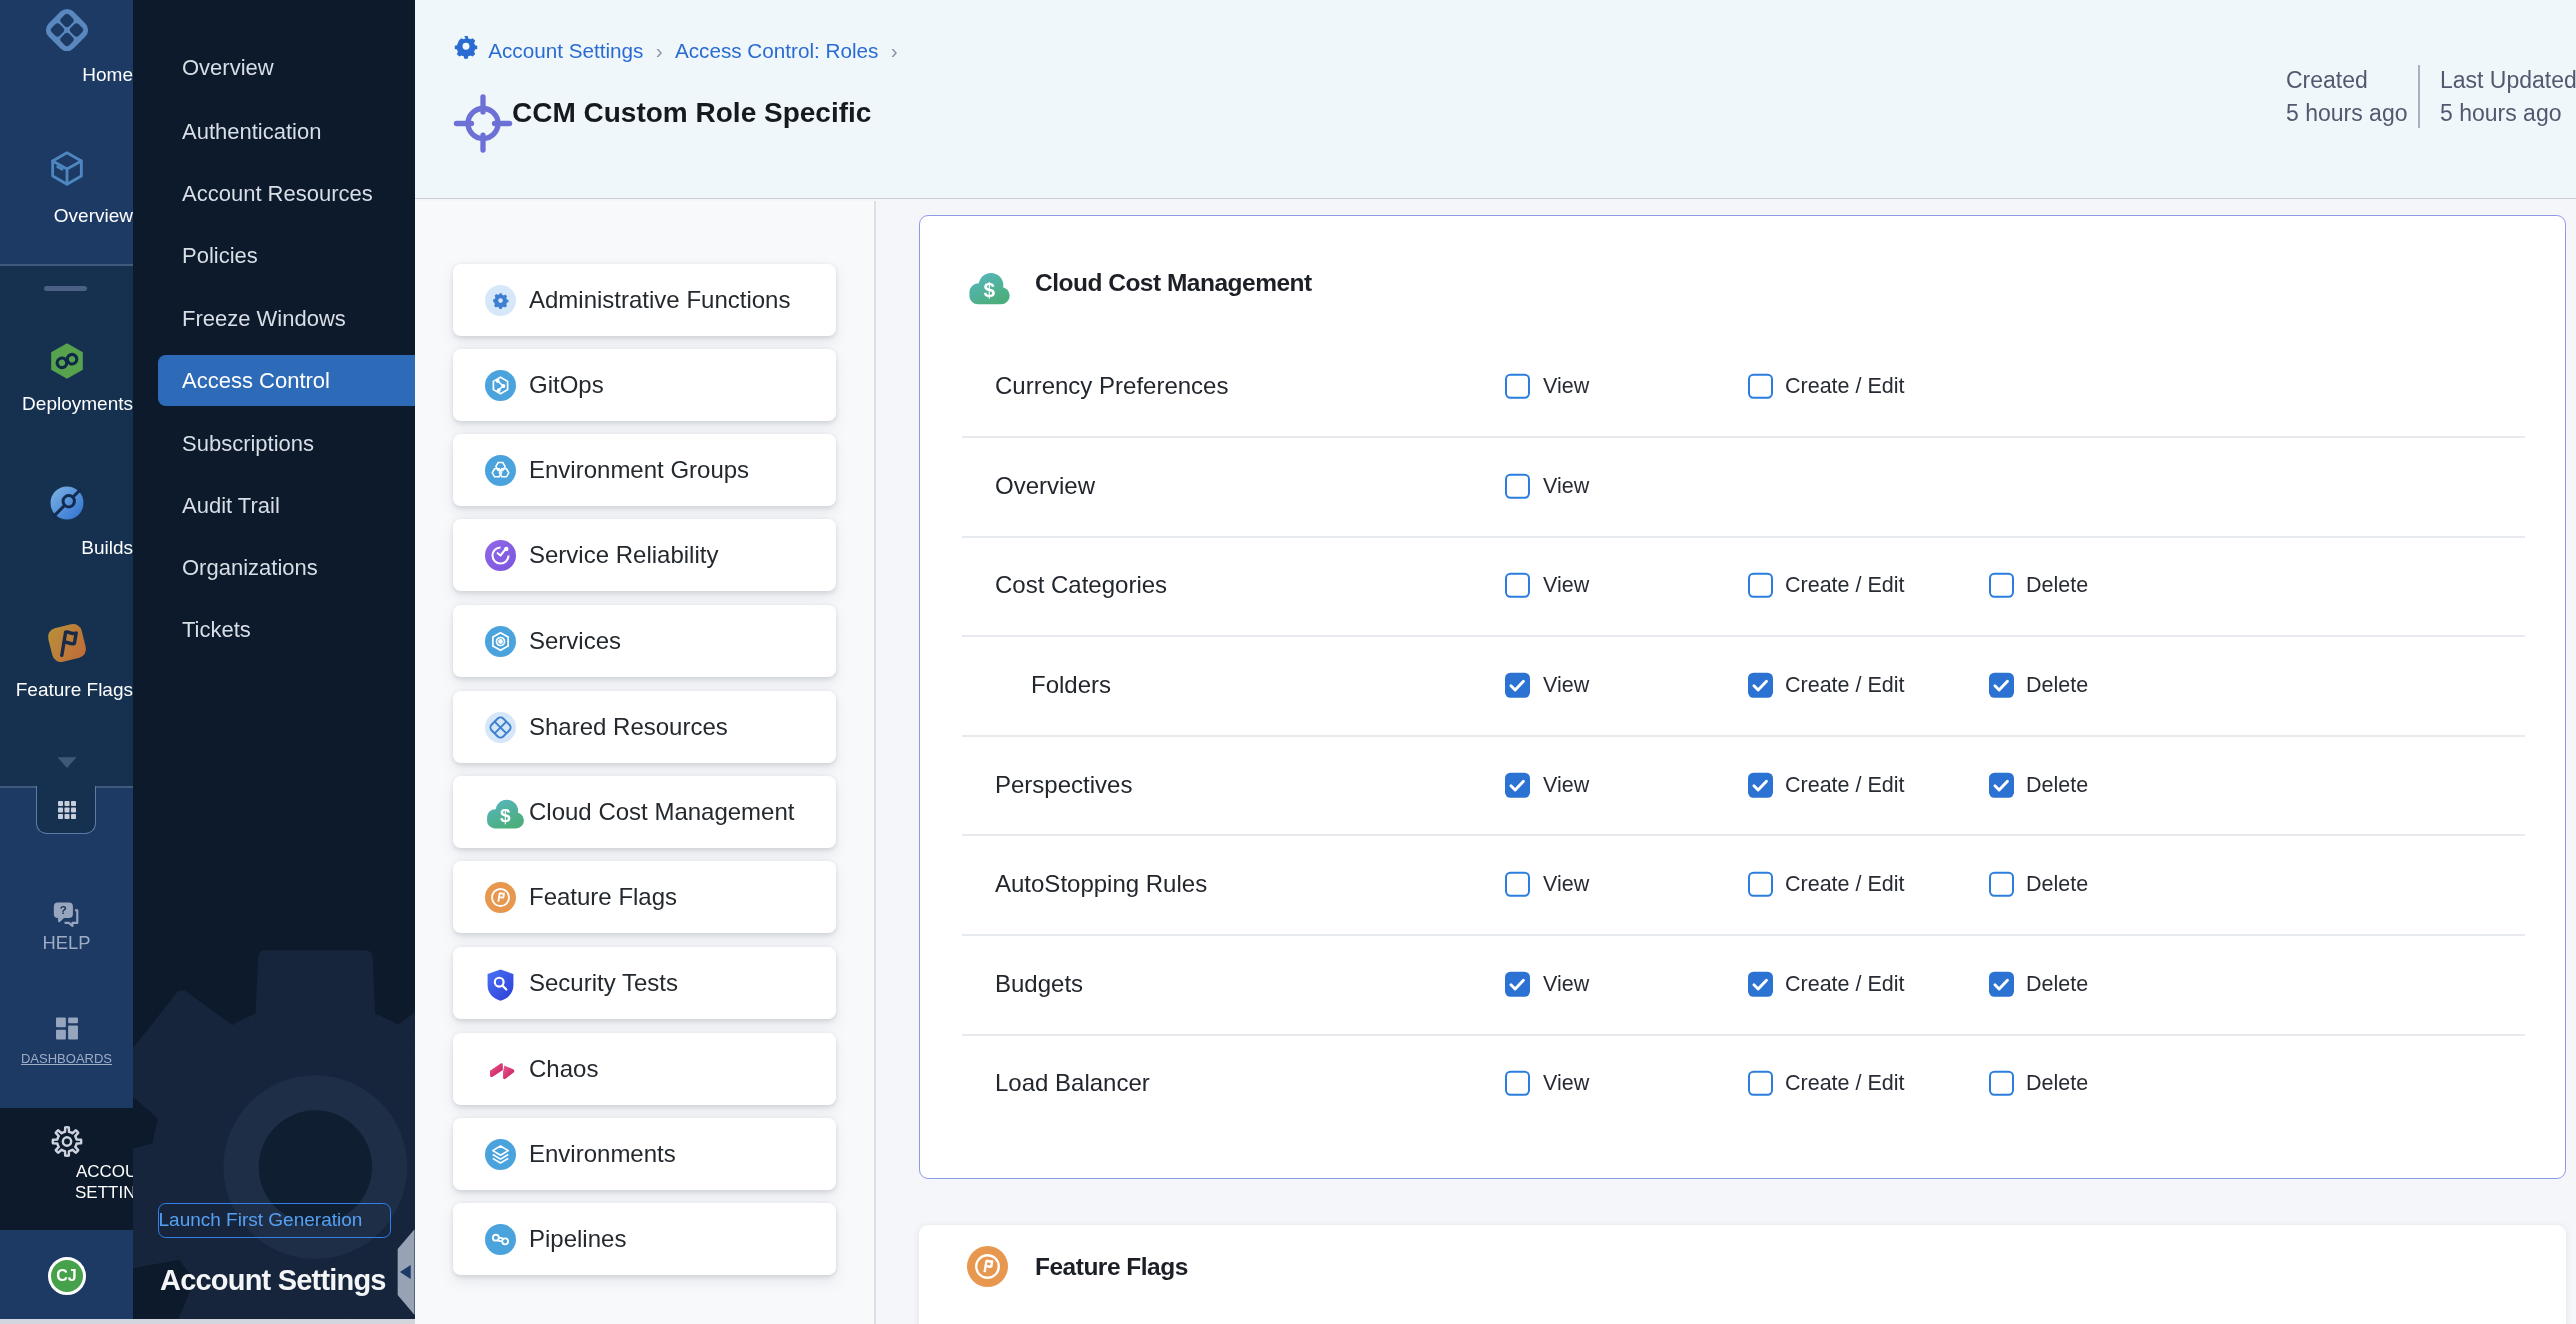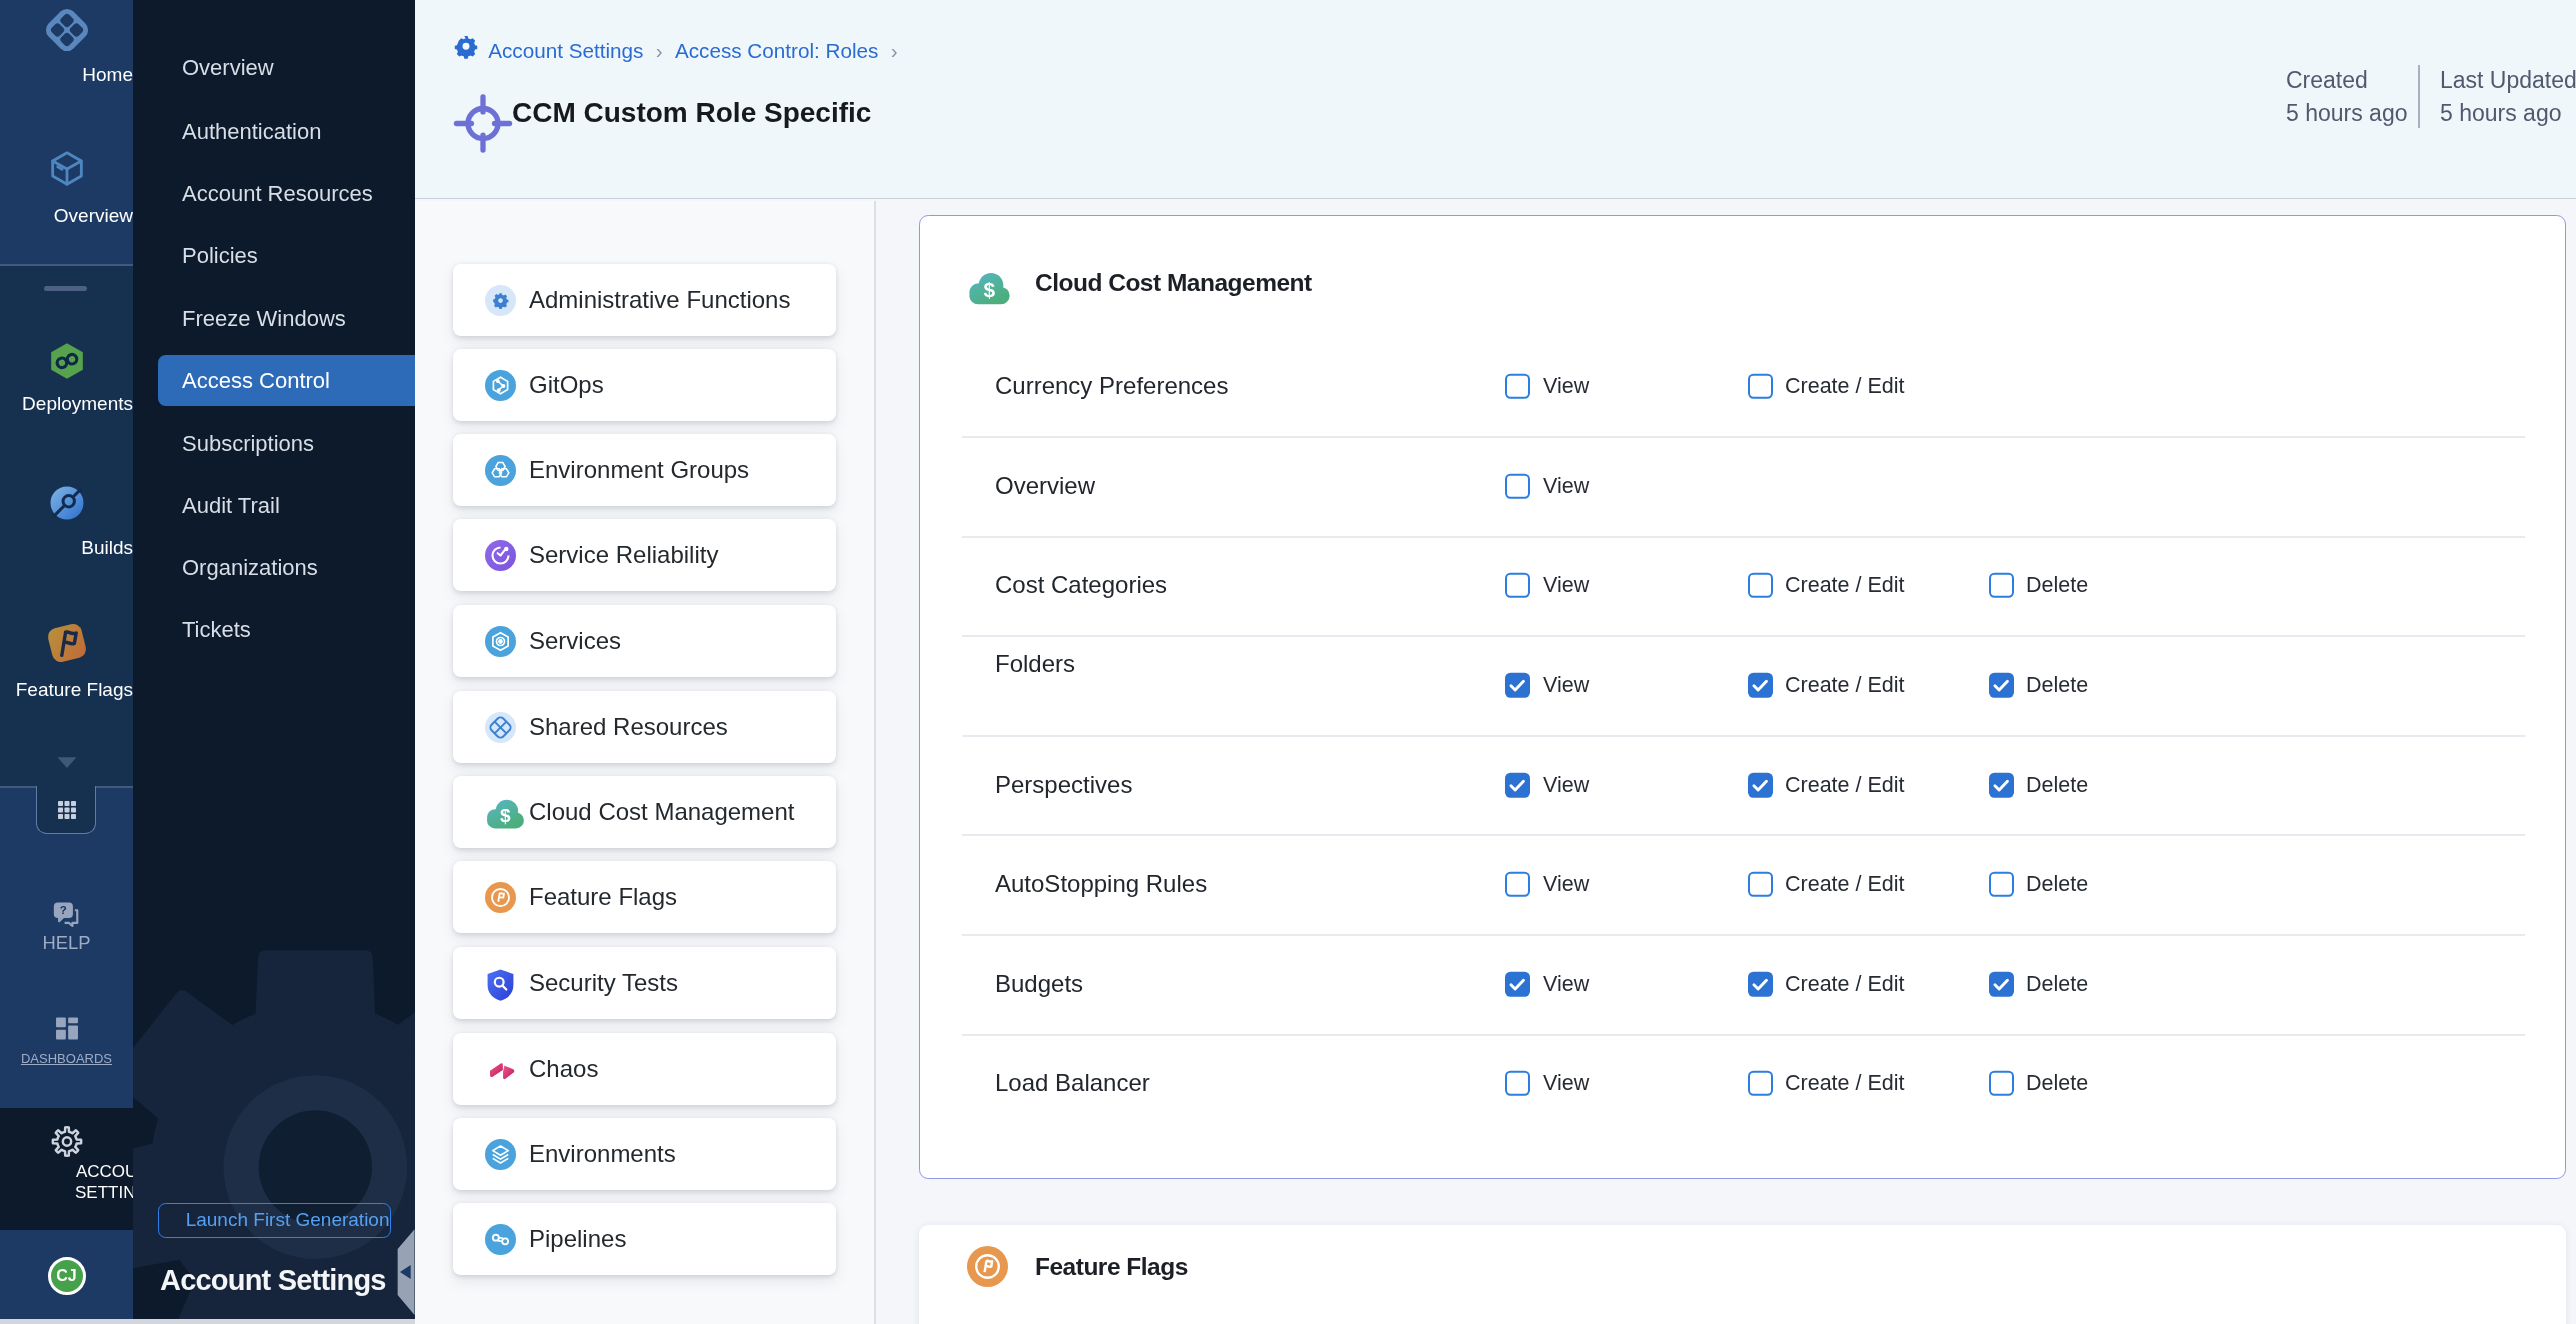--- a/index.html
+++ b/index.html
@@ -14,21 +14,21 @@
   .rs4 { position:absolute; left:0; width:133px; background:#0D1A2B; }
   .railline { position:absolute; left:0; width:133px; height:1.5px; background:#41597C; }
   .rlabel { position:absolute; width:133px; text-align:right; color:#FFFFFF; font-size:19px; }
   .rlabel2 { position:absolute; width:133px; text-align:center; color:#9FACC6; font-size:18.4px; }
   .ricon { position:absolute; left:50%; transform:translateX(-50%); }
 
   
   #subnav { position:absolute; left:133px; top:0; width:282px; height:1324px; background:#0C1A2C; overflow:hidden; }
   .mitem { position:absolute; left:49px; color:#D8DEE6; font-size:22px; }
   .msel { position:absolute; left:24.5px; width:257px; height:51px; background:#2D6BB9; border-radius:7.7px 0 0 7.7px; }
-  #launchbtn { position:absolute; left:24.5px; top:1203px; width:233px; height:35px; border:1.5px solid #2F80E8; border-radius:7.7px; color:#55A0F2; font-size:19px; text-align:right; line-height:32px; }
+  #launchbtn { position:absolute; left:24.5px; top:1203px; width:233px; height:35px; border:1.5px solid #2F80E8; border-radius:7.7px; color:#55A0F2; font-size:19px; text-align:left; line-height:32px; }
   #asheading { position:absolute; left:27px; top:1264px; color:#F3F5F7; font-size:29px; font-weight:bold; letter-spacing:-0.8px; }
 
   
   #header { position:absolute; left:415px; top:0; width:2161px; height:199px; background:#EFF7FB; border-bottom:1.5px solid #C9CED8; }
   .crumb { font-size:20.7px; color:#2A6BD2; }
   .crumbsep { font-size:20.7px; color:#8A93A5; }
   #title { position:absolute; left:512px; top:97px; font-size:28px; font-weight:700; color:#16191D; }
   .meta { position:absolute; font-size:23px; color:#51596E; white-space:nowrap; }
 
   
@@ -385,21 +385,21 @@
 <div class="cblab" style="left:623px; top:270px;">View</div>
 <div class="rowdiv" style="top:320px;"></div>
 <div class="rowlab" style="top:369px;">Cost Categories</div>
 <div class="cb off" style="left:585px; top:369px;"></div>
 <div class="cblab" style="left:623px; top:369px;">View</div>
 <div class="cb off" style="left:828px; top:369px;"></div>
 <div class="cblab" style="left:865px; top:369px;">Create / Edit</div>
 <div class="cb off" style="left:1069px; top:369px;"></div>
 <div class="cblab" style="left:1106px; top:369px;">Delete</div>
 <div class="rowdiv" style="top:419px;"></div>
-<div class="rowlab" style="top:448px;">Folders</div>
+<div class="rowlab" style="top:469px;margin-left:36px;">Folders</div>
 <div class="cb on" style="left:585px; top:469px;">
         <svg width="18.4" height="15.3" viewBox="0 0 26 22">
           <path d="M4 11.5 L10 17.5 L22 5" fill="none" stroke="#fff" stroke-width="4.2" stroke-linecap="round" stroke-linejoin="round"></path>
         </svg>
       </div>
 <div class="cblab" style="left:623px; top:469px;">View</div>
 <div class="cb on" style="left:828px; top:469px;">
         <svg width="18.4" height="15.3" viewBox="0 0 26 22">
           <path d="M4 11.5 L10 17.5 L22 5" fill="none" stroke="#fff" stroke-width="4.2" stroke-linecap="round" stroke-linejoin="round"></path>
         </svg>

